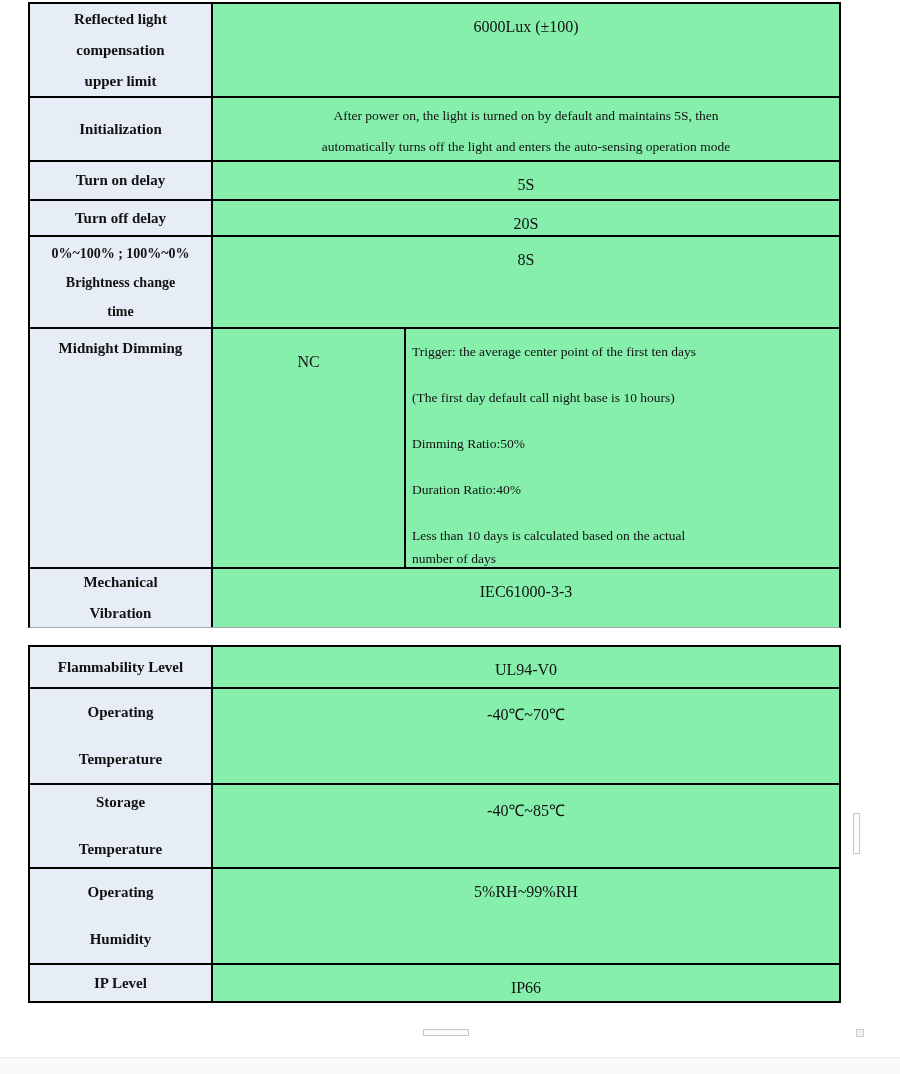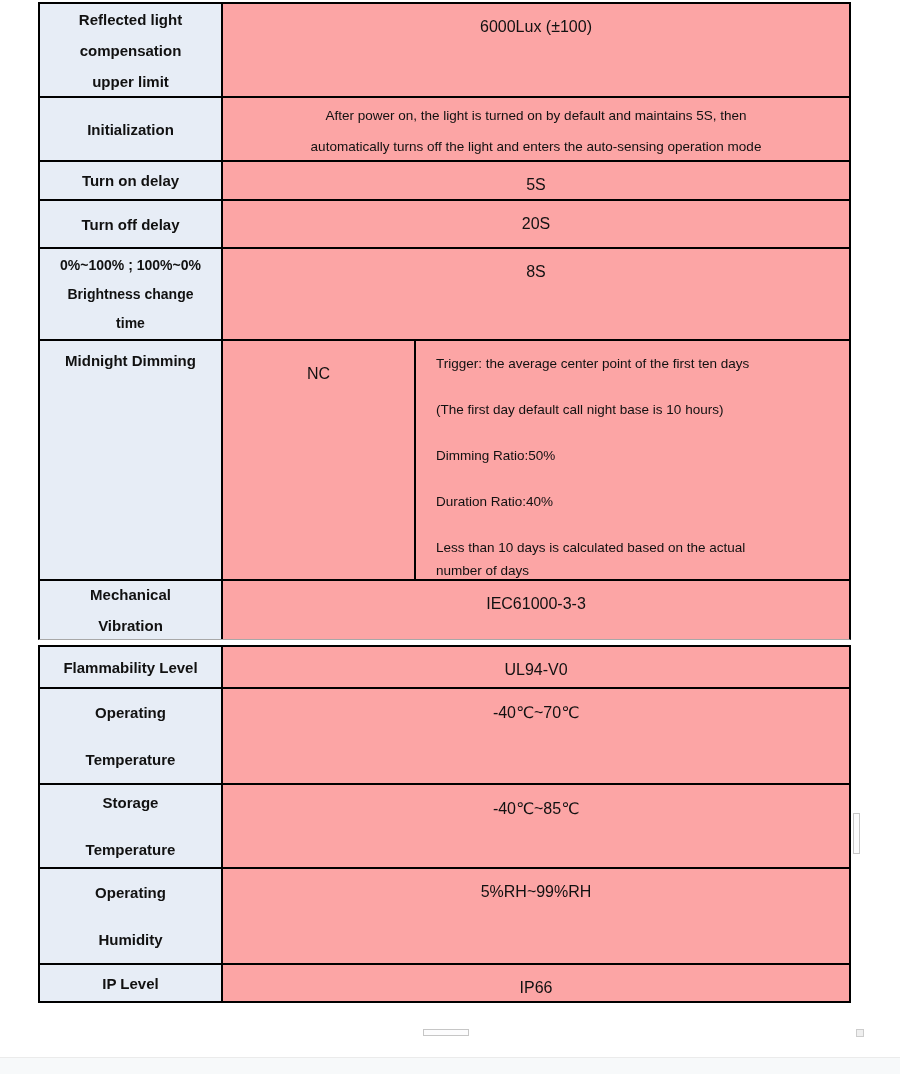--- a/index.html
+++ b/index.html
@@ -11,25 +11,26 @@
   }
   .page {
     position: relative;
     width: 900px;
     height: 1074px;
     background: #ffffff;
     overflow: hidden;
   }
   .spec-table {
     position: absolute;
-    left: 38px;
+    left: 28px;
     width: 813px;
     border: 2px solid #000000;
     box-sizing: border-box;
-    background: #fca5a5;
+    background: #86efac;
+    font-family: Liberation Serif, serif;
   }
   .t1 { top: 2px; border-bottom: 1px solid #a8a8a8; }
   .t2 { top: 645px; }
   .spec-row {
     display: flex;
     flex-direction: row;
     box-sizing: border-box;
     border-bottom: 2px solid #000000;
   }
   .spec-row:last-child { border-bottom: none; }
@@ -74,21 +75,21 @@
     box-sizing: border-box;
     border-right: 2px solid #000000;
     text-align: center;
     padding-top: 24px;
     flex-shrink: 0;
   }
   .nc-value { font-size: 16px; }
   .detail-cell {
     flex: 1;
     box-sizing: border-box;
-    padding: 11px 8px 0 20px;
+    padding: 11px 8px 0 6px;
     text-align: left;
   }
   .detail-text {
     font-size: 13.5px;
     line-height: 23px;
     white-space: pre-line;
     text-align: left;
   }
   
   .h-scroll-thumb {
@@ -162,21 +163,21 @@
 
     <div class="spec-row" style="height:39px">
       <div class="label-cell">
         <div class="label">Turn on delay</div>
       </div>
       <div class="value-cell">
         <div class="value">5S</div>
       </div>
     </div>
 
-    <div class="spec-row" style="height:48px">
+    <div class="spec-row" style="height:36px">
       <div class="label-cell">
         <div class="label">Turn off delay</div>
       </div>
       <div class="value-cell">
         <div class="value">20S</div>
       </div>
     </div>
 
     <div class="spec-row" style="height:92px">
       <div class="label-cell">

